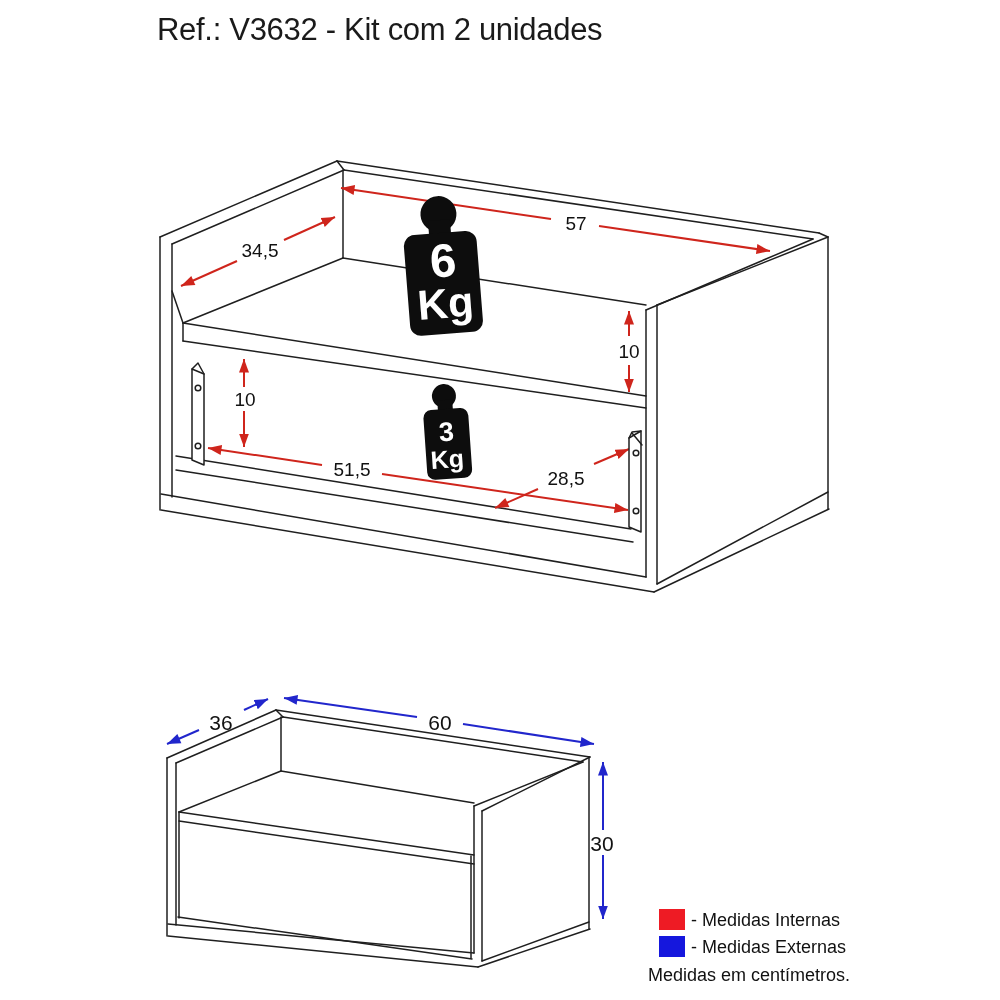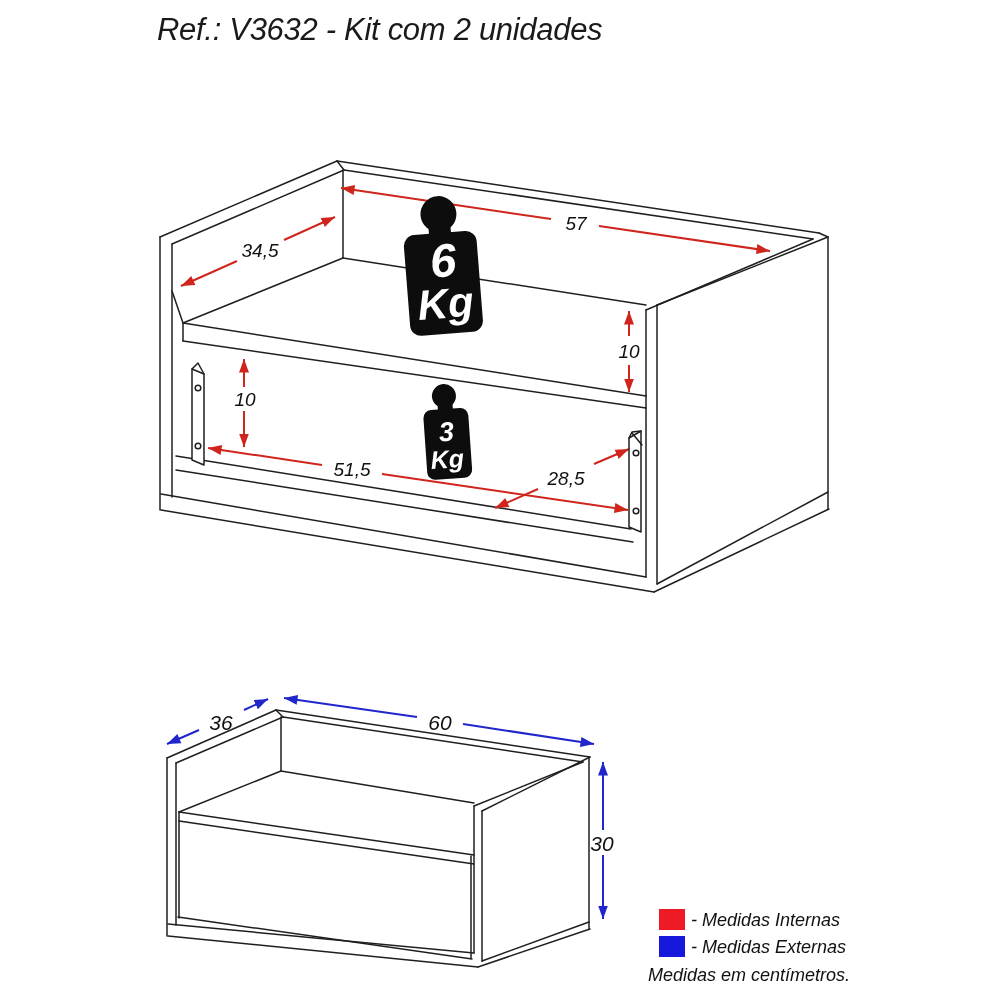--- a/index.html
+++ b/index.html
@@ -1,17 +1,17 @@
 <!DOCTYPE html>
 <html><head>
 <meta charset="utf-8">
 <style>
   html,body{margin:0;padding:0;background:#ffffff;}
   .page{position:relative;width:1000px;height:1000px;background:#fff;overflow:hidden;
-        font-family:"Liberation Sans", sans-serif;font-style:italic;}
+        font-family:"Liberation Sans", sans-serif;}
   svg{display:block;}
   .ln{stroke:#1f1f1f;stroke-width:1.5;fill:none;stroke-linecap:round;stroke-linejoin:round;}
   .red{stroke:#cf251c;stroke-width:2;fill:none;}
   .blu{stroke:#2126cc;stroke-width:2;fill:none;}
   .dimt{fill:#111;font-family:"Liberation Sans", sans-serif;font-size:19px;}
   .dimb{fill:#111;font-family:"Liberation Sans", sans-serif;font-size:21px;}
   .wt{fill:#0d0d0d;stroke:none;}
   .wtx{fill:#ffffff;font-family:"Liberation Sans", sans-serif;font-weight:bold;text-anchor:middle;}
   .white{fill:#ffffff;}
   .title{fill:#1a1a1a;font-size:31px;letter-spacing:-0.3px;}

